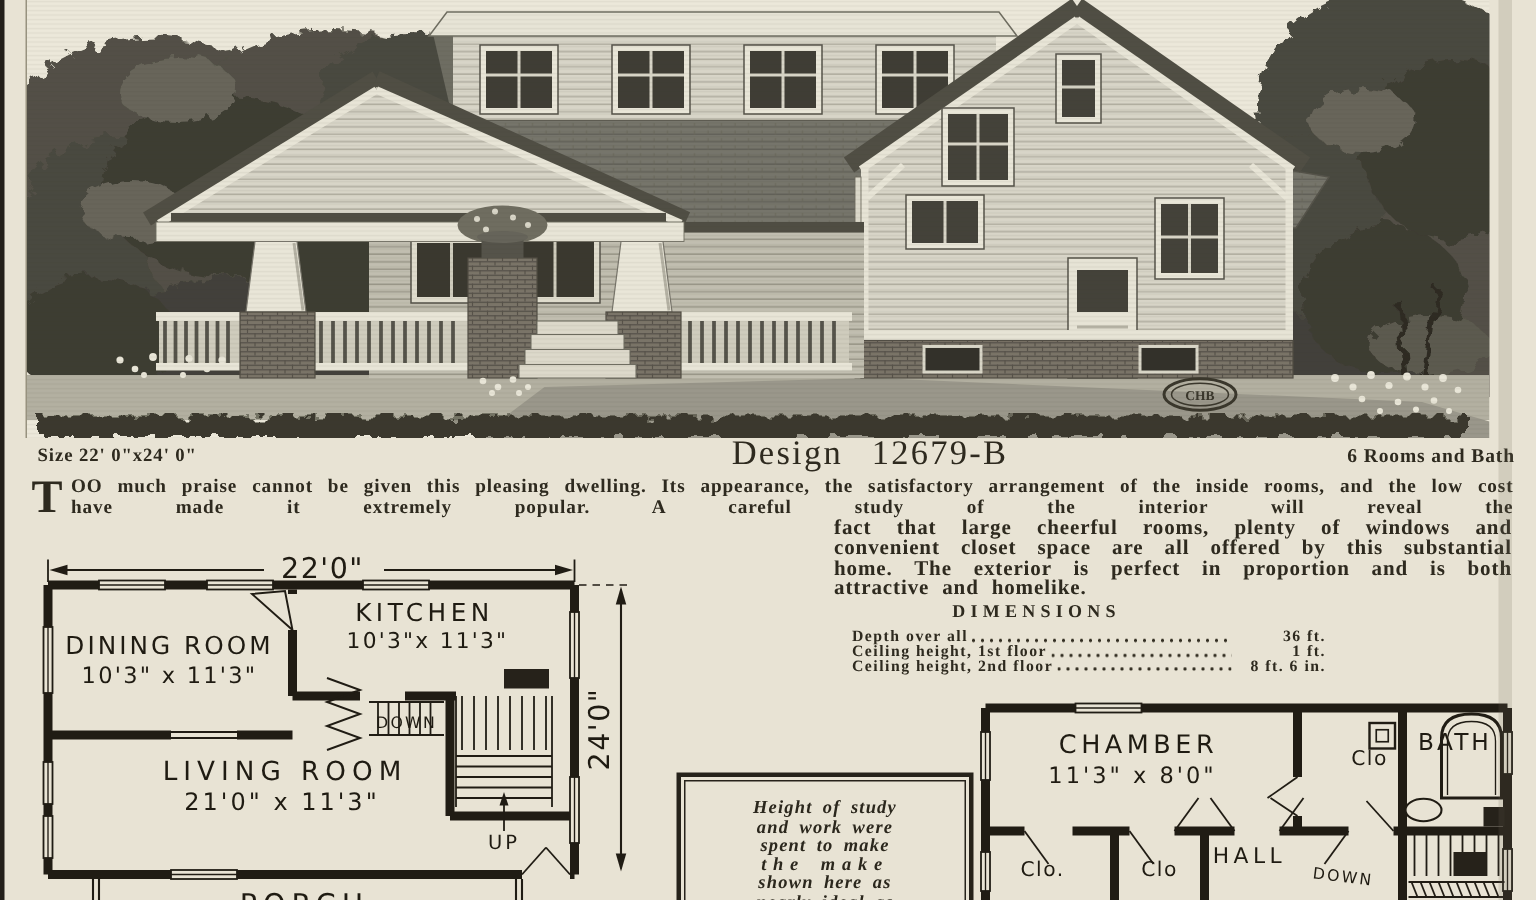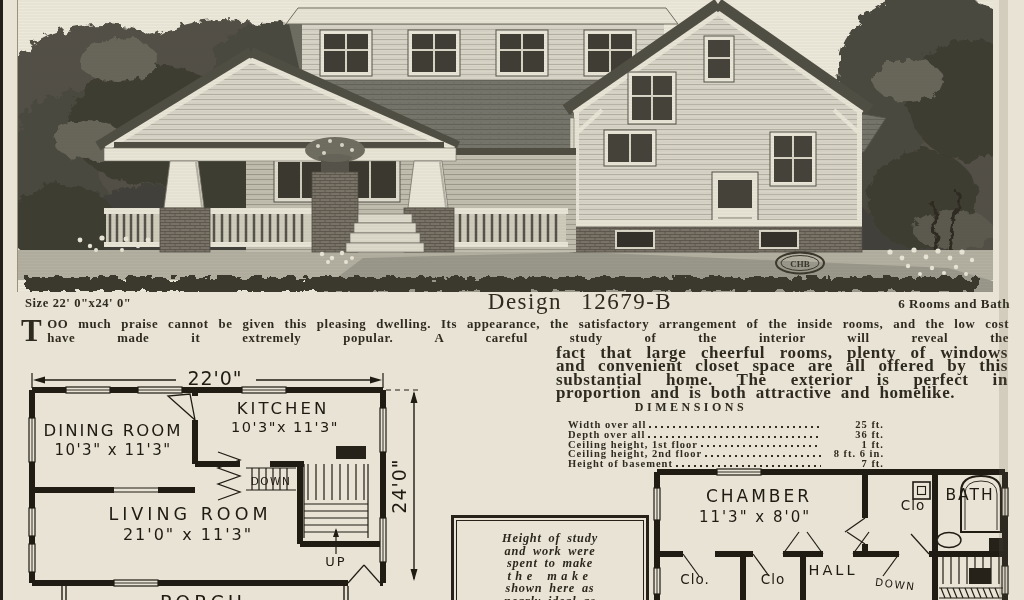--- a/index.html
+++ b/index.html
@@ -14,21 +14,21 @@
   
   .size-label{position:absolute;left:25px;top:296px;font-size:12.5px;font-weight:700;letter-spacing:0.6px;}
   .design-title{position:absolute;left:440px;top:289px;width:280px;text-align:center;
                 font-size:23px;font-weight:400;letter-spacing:1.5px;word-spacing:12px;}
   .rooms-label{position:absolute;left:860px;top:296px;width:150px;text-align:right;
                font-size:13px;font-weight:700;letter-spacing:0.6px;}
   
   .para{position:absolute;left:21px;top:318px;width:988px;font-size:12.8px;line-height:13.6px;
         font-weight:700;text-align:justify;text-align-last:justify;letter-spacing:0.6px;word-spacing:4.5px;}
   .dropcap{float:left;font-size:31px;line-height:25px;padding-right:5px;font-weight:700;}
-  .para2{position:absolute;left:556px;top:346px;width:452px;font-size:17px;line-height:13.4px;
+  .para2{position:absolute;left:556px;top:346px;width:452px;font-size:14px;line-height:13.4px;
          font-weight:700;text-align:justify;letter-spacing:0.6px;word-spacing:4.5px;}
   
   .dims{position:absolute;left:568px;top:400px;width:316px;}
   .dims-heading{text-align:center;padding-right:70px;font-size:12px;font-weight:700;letter-spacing:3.5px;}
   .dims-rows{margin-top:5px;}
   .dim-row{display:flex;align-items:baseline;font-size:10.5px;line-height:9.8px;font-weight:700;letter-spacing:1px;}
   .leader{flex:1;align-self:flex-end;height:7px;margin:0 3px 1px 3px;
           background-image:radial-gradient(circle at 1px 5px,#332e22 0.9px,rgba(0,0,0,0) 1.3px);
           background-size:6px 7px;background-repeat:repeat-x;}
   .dim-val{width:60px;text-align:right;white-space:nowrap;}
@@ -330,43 +330,33 @@
 
   <div class="para">
     <span class="dropcap">T</span><span>OO much praise cannot be given this pleasing dwelling.  Its appearance, the satisfactory arrangement of the inside rooms, and the low cost have made it extremely popular.  A careful study of the interior will reveal the</span>
   </div>
   <div class="para2">fact that large cheerful rooms, plenty of windows and convenient closet space are all offered by this substantial home.  The exterior is perfect in proportion and is both attractive and homelike.</div>
 
   <div class="dims">
     <div class="dims-heading">DIMENSIONS</div>
     <div class="dims-rows">
       <div class="dim-row">
-        <span>Width over all</span>
-          <span class="leader"></span>
-          <span class="dim-val">25 ft.</span>
-      </div>
-      <div class="dim-row">
         <span>Depth over all</span>
           <span class="leader"></span>
           <span class="dim-val">36 ft.</span>
       </div>
       <div class="dim-row">
         <span>Ceiling height, 1st floor</span>
           <span class="leader"></span>
           <span class="dim-val">1 ft.</span>
       </div>
       <div class="dim-row">
         <span>Ceiling height, 2nd floor</span>
           <span class="leader"></span>
           <span class="dim-val">8 ft. 6 in.</span>
-      </div>
-      <div class="dim-row">
-        <span>Height of basement</span>
-          <span class="leader"></span>
-          <span class="dim-val">7 ft.</span>
       </div>
     </div>
   </div>
 
   <svg class="plan1" viewBox="0 0 420 232" width="420" height="232">
     <g stroke="#201c14" fill="none">
 
       <line x1="14" y1="20" x2="14" y2="5" stroke-width="1.2"></line>
       <line x1="365" y1="20" x2="365" y2="5" stroke-width="1.2"></line>
       <line x1="18" y1="12" x2="158" y2="12" stroke-width="1.4"></line>

